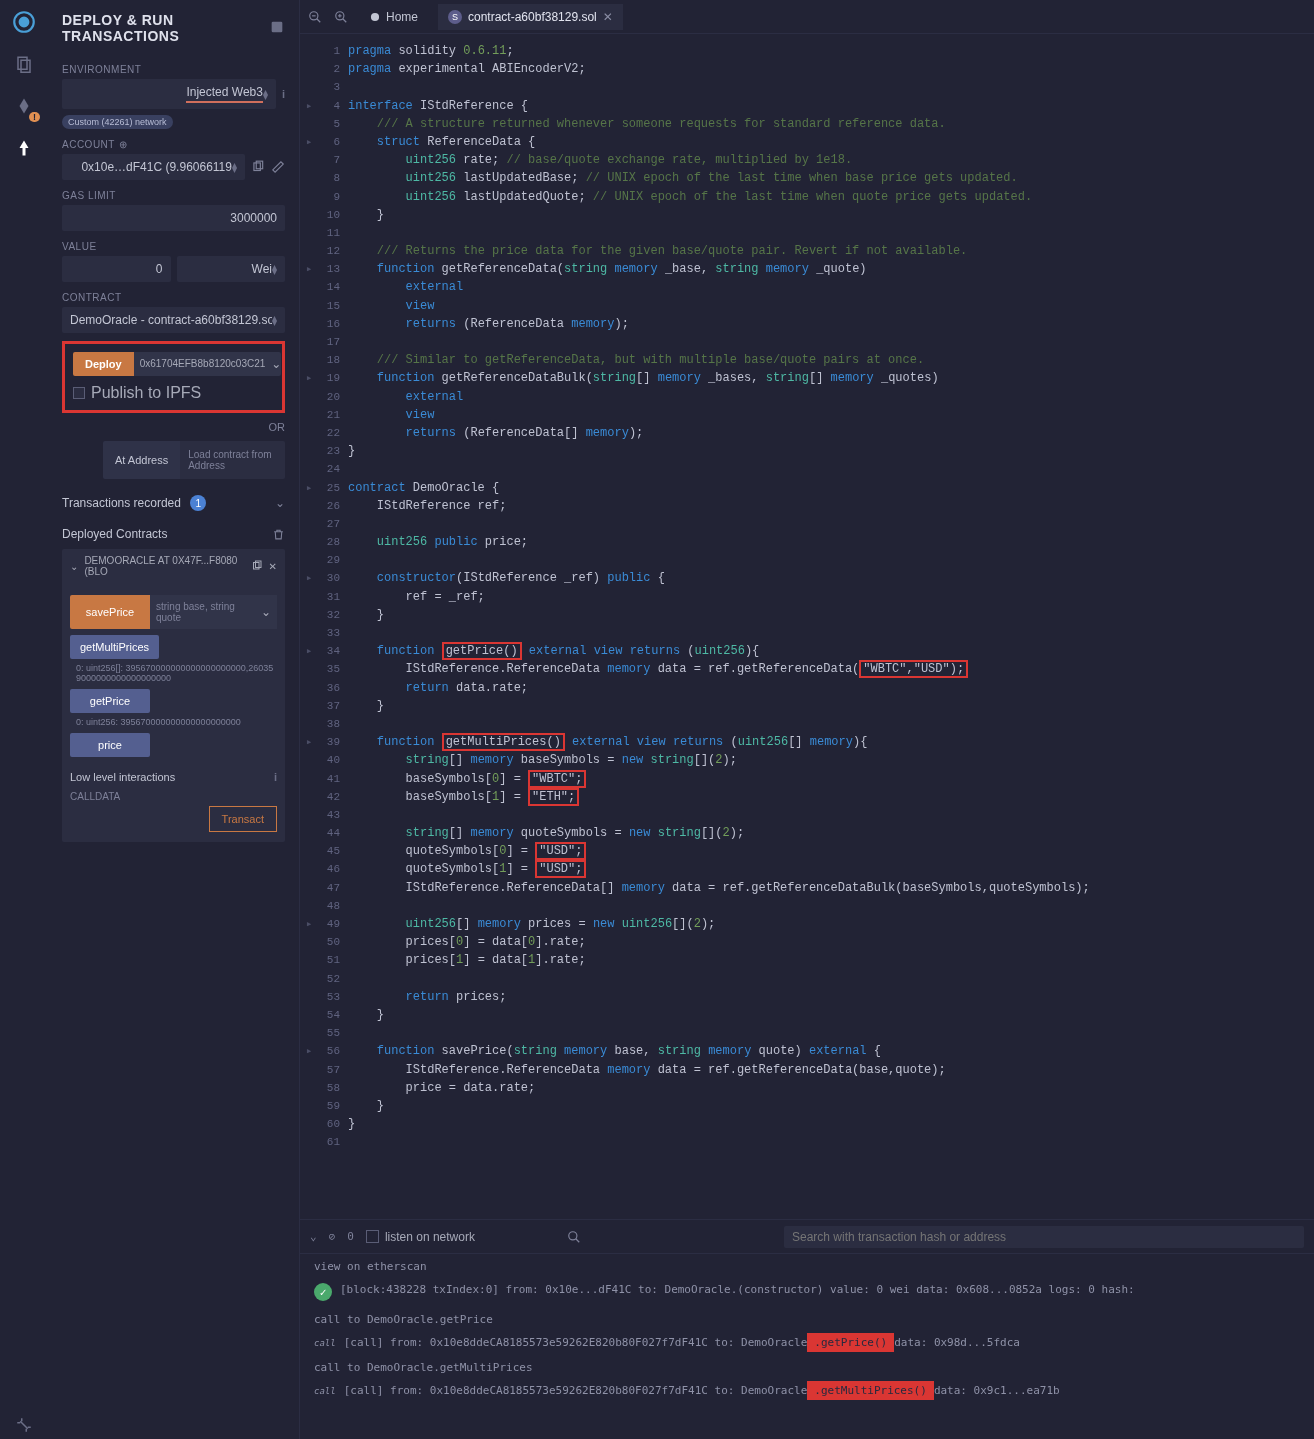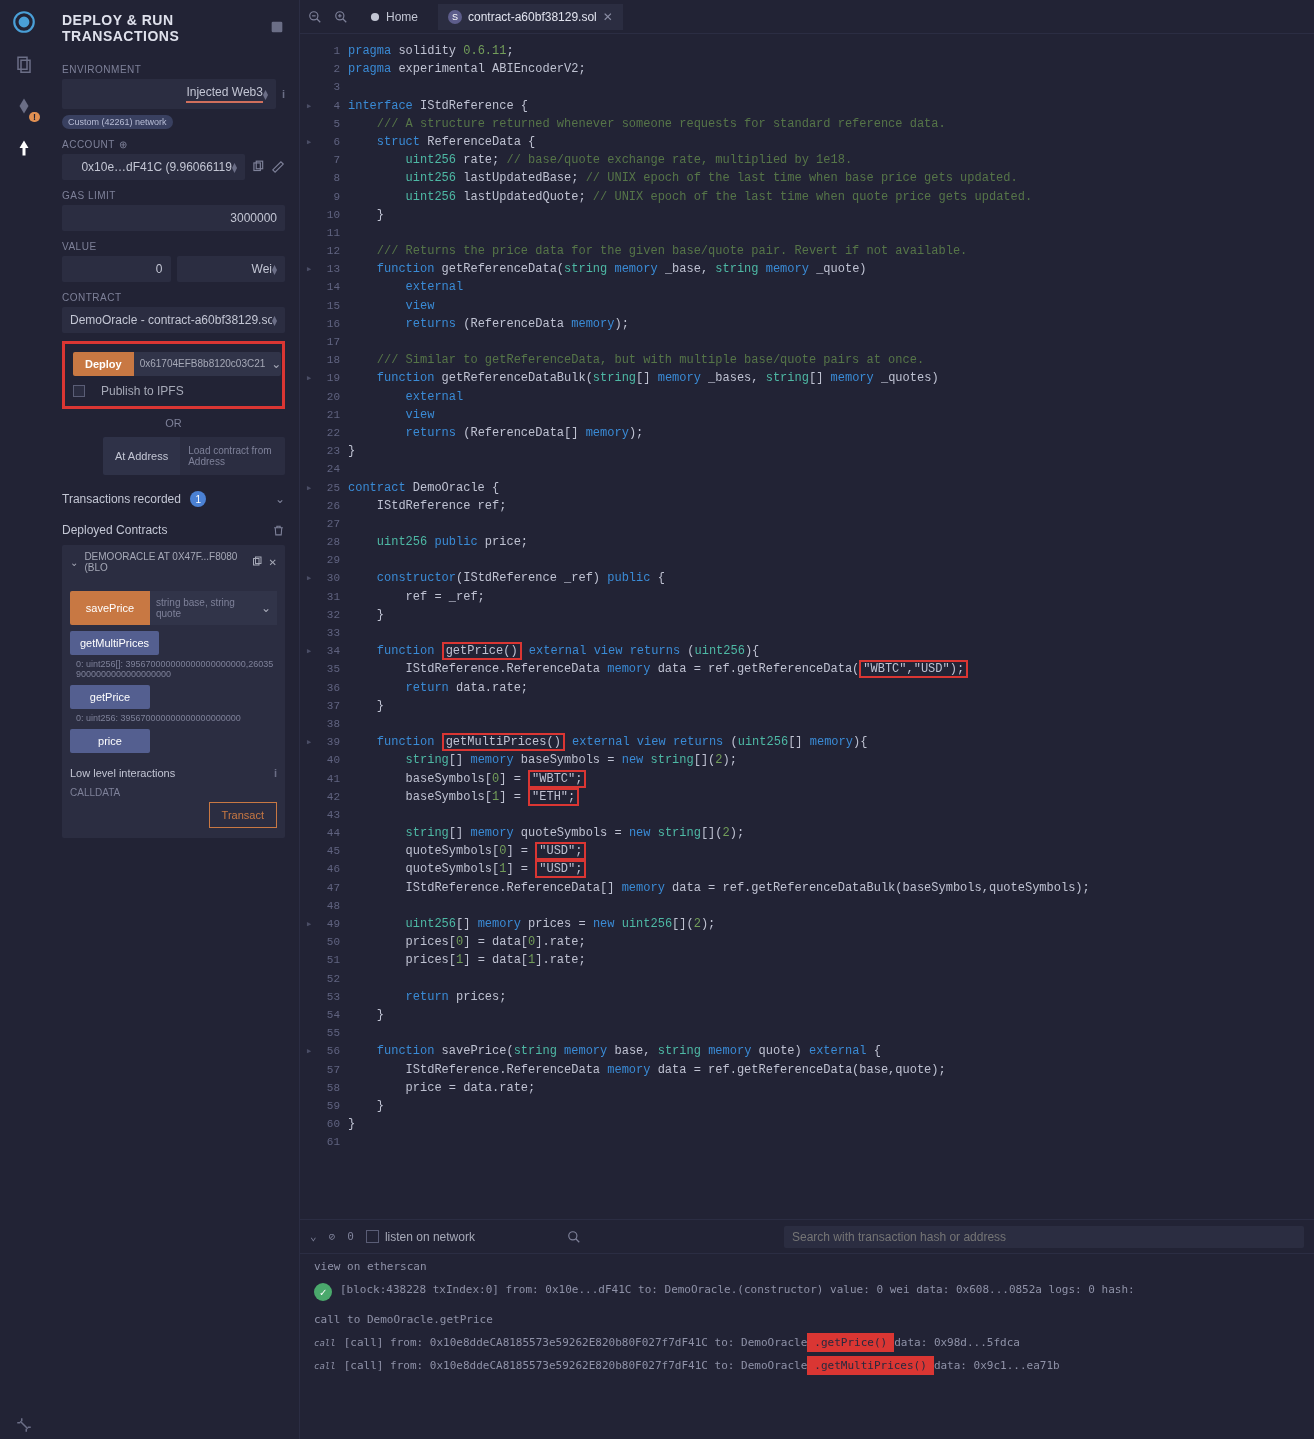--- a/index.html
+++ b/index.html
@@ -113,24 +113,24 @@
 .deploy-addr {
   background:#313449; color:#a6a9b7;
   flex:1; padding:6px 6px; font-size:10px;
   border-radius:0;
 }
 .deploy-expand {
   background:#313449; color:#a6a9b7;
   width:24px; display:flex;align-items:center;justify-content:center;
   border-radius:0 2px 2px 0;
 }
-.checkbox-row { display:flex; align-items:center; gap:16px; margin-top:8px; color:#a6a9b7; font-size:12px;}
+.checkbox-row { display:flex; align-items:center; gap:6px; margin-top:8px; color:#a6a9b7; font-size:16px;}
 .checkbox-row .box { width:12px;height:12px;border:1px solid #5a5d76;background:#2b2d41;}
 
-.or-text { text-align:center; color:#7e8199; font-size:11px; margin:8px 0;}
+.or-text { text-align:right; color:#7e8199; font-size:11px; margin:8px 0;}
 
 .ataddr-row { display:flex; gap:0; }
 .ataddr-btn {
   background:#2f3248; color:#c3c6d4; border:none;
   padding:8px 12px; font-size:11px; cursor:pointer;
   border-radius:2px 0 0 2px;
   margin-left:41px;
 }
 .ataddr-input {
   background:#2b2d41; color:#7e8199; flex:1;
@@ -750,20 +750,21 @@
         <span class="ok-circle">✓</span>
         <span style="color:#8f92a8;">[block:438228 txIndex:0]  from: 0x10e...dF41C to: DemoOracle.(constructor) value: 0 wei data: 0x608...0852a logs: 0 hash:</span>
       </div>
       <div class="term-line" style="margin-top:12px;">call to DemoOracle.getPrice</div>
       <div class="tx-row">
         <span class="call-chip">call</span>
         <span>
           <span class="k">[call]  from: 0x10e8ddeCA8185573e59262E820b80F027f7dF41C to: DemoOracle</span><span class="hl-call">.getPrice()</span><span class="k">data: 0x98d...5fdca</span>
         </span>
       </div>
+      <div class="term-line" style="margin-top:12px;">call to DemoOracle.getMultiPrices</div>
       <div class="tx-row">
         <span class="call-chip">call</span>
         <span>
           <span class="k">[call]  from: 0x10e8ddeCA8185573e59262E820b80F027f7dF41C to: DemoOracle</span><span class="hl-call">.getMultiPrices()</span><span class="k">data: 0x9c1...ea71b</span>
         </span>
       </div>
     </div>
   </div>
 </div>
 

